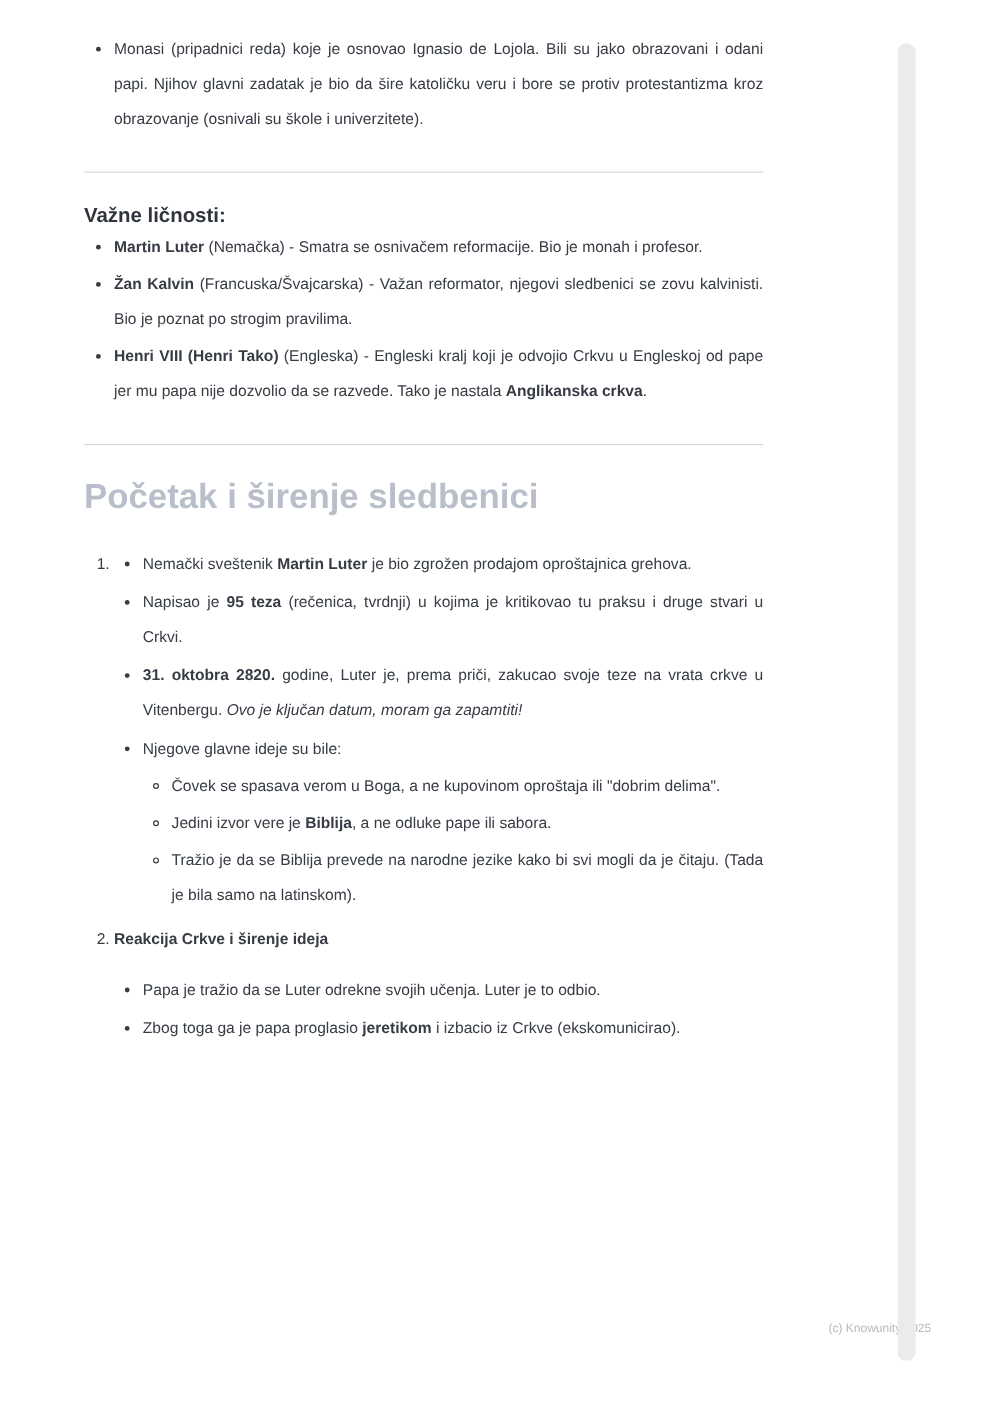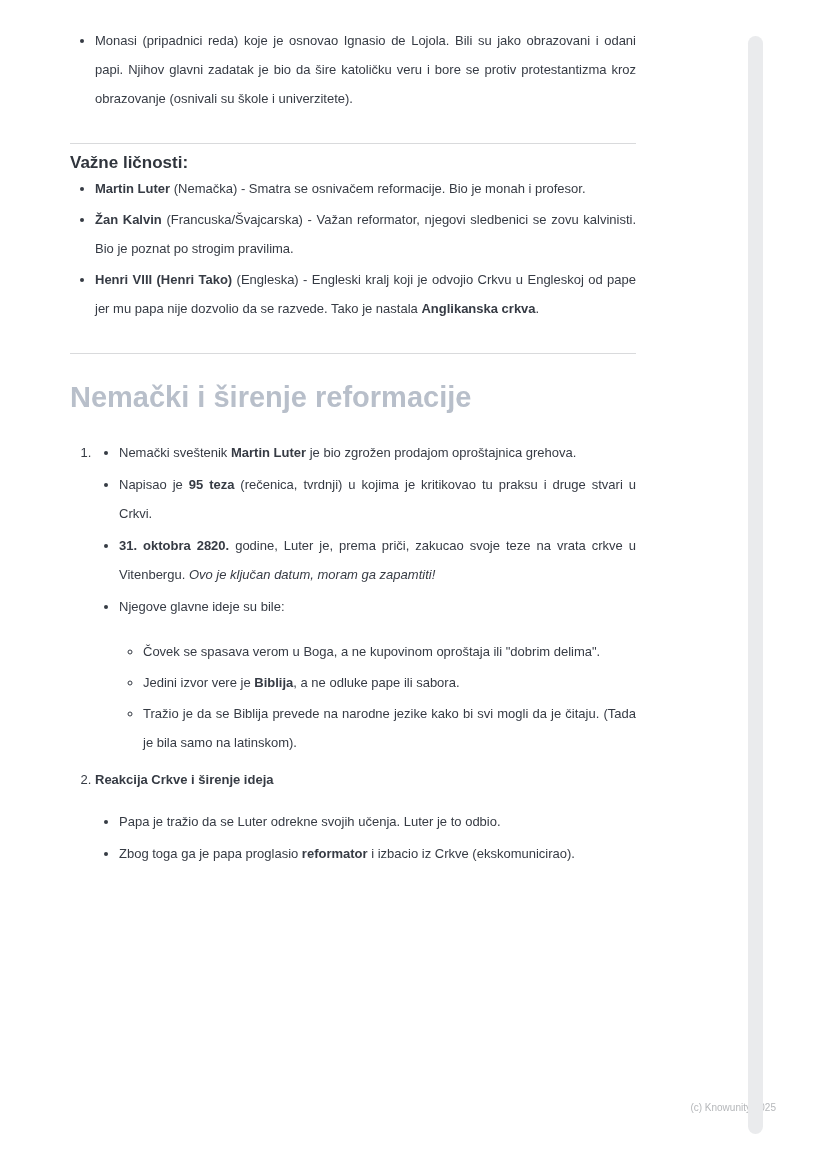--- a/index.html
+++ b/index.html
@@ -34,21 +34,21 @@
   hr.rule {
     border: none;
     border-top: 1px solid #d9dadc;
     margin: 30px 0 0 0;
   }
 
   h3.subhead {
     font-size: 17px;
     font-weight: 700;
     color: #30353d;
-    margin: 8px 0 0 0;
+    margin: 25px 0 0 0;
     line-height: 22px;
     text-align: left;
   }
 
   ul.people-list { }
   ul.people-list > li + li { margin-top: 2px; }
 
   h2.bighead {
     font-size: 29px;
     font-weight: 700;
@@ -62,21 +62,21 @@
 
   ol.nlist { margin-top: 24px; }
   ol.nlist > li + li { margin-top: 8px; }
   ol.nlist > li { text-align: left; }
 
   .ntitle { display: inline; }
 
   ul.sub { margin-top: 13px; padding-left: 24px; }
   ul.sub > li + li { margin-top: 3px; }
 
-  ul.subsub { margin-top: 16px; }
+  ul.subsub { margin-top: 2px; }
   ul.subsub > li + li { margin-top: 2px; }
 
   .watermark {
     position: absolute;
     top: 1102px;
     right: 52px;
     font-size: 10px;
     line-height: 12px;
     color: #b5b7ba;
   }
@@ -105,21 +105,21 @@
   <h3 class="subhead">Važne ličnosti:</h3>
 
   <ul class="blist people-list">
     <li><span class="b ">Martin Luter</span><span class=""> (Nemačka) - Smatra se osnivačem reformacije. Bio je monah i profesor.</span></li>
     <li><span class="b ">Žan Kalvin</span><span class=""> (Francuska/Švajcarska) - Važan reformator, njegovi sledbenici se zovu kalvinisti. Bio je poznat po strogim pravilima.</span></li>
     <li><span class="b ">Henri VIII (Henri Tako)</span><span class=""> (Engleska) - Engleski kralj koji je odvojio Crkvu u Engleskoj od pape jer mu papa nije dozvolio da se razvede. Tako je nastala </span><span class="b ">Anglikanska crkva</span><span class="">.</span></li>
   </ul>
 
   <hr class="rule">
 
-  <h2 class="bighead">Nemački i širenje reformacije</h2>
+  <h2 class="bighead">Početak i širenje sledbenici</h2>
 
 
   <ol class="nlist">
 
     <li>
       <ul class="blist sub">
         <li><span class="">Nemački sveštenik </span><span class="b ">Martin Luter</span><span class=""> je bio zgrožen prodajom oproštajnica grehova.</span></li>
         <li><span class="">Napisao je </span><span class="b ">95 teza</span><span class=""> (rečenica, tvrdnji) u kojima je kritikovao tu praksu i druge stvari u Crkvi.</span></li>
         <li><span class="b ">31. oktobra 2820.</span><span class=""> godine, Luter je, prema priči, zakucao svoje teze na vrata crkve u Vitenbergu. </span><span class="i">Ovo je ključan datum, moram ga zapamtiti!</span></li>
         <li>
@@ -130,21 +130,21 @@
             <li><span class="">Tražio je da se Biblija prevede na narodne jezike kako bi svi mogli da je čitaju. (Tada je bila samo na latinskom).</span></li>
           </ul>
         </li>
       </ul>
     </li>
 
     <li>
       <span class="ntitle"><span class="b ">Reakcija Crkve i širenje ideja</span></span>
       <ul class="blist sub">
         <li><span class="">Papa je tražio da se Luter odrekne svojih učenja. Luter je to odbio.</span></li>
-        <li><span class="">Zbog toga ga je papa proglasio </span><span class="b ">reformator</span><span class=""> i izbacio iz Crkve (ekskomunicirao).</span></li>
+        <li><span class="">Zbog toga ga je papa proglasio </span><span class="b ">jeretikom</span><span class=""> i izbacio iz Crkve (ekskomunicirao).</span></li>
       </ul>
     </li>
 
   </ol>
 
 </main>
 
 <div class="watermark">(c) Knowunity 2025</div>
 
 <div class="scrollbar-track"></div>

